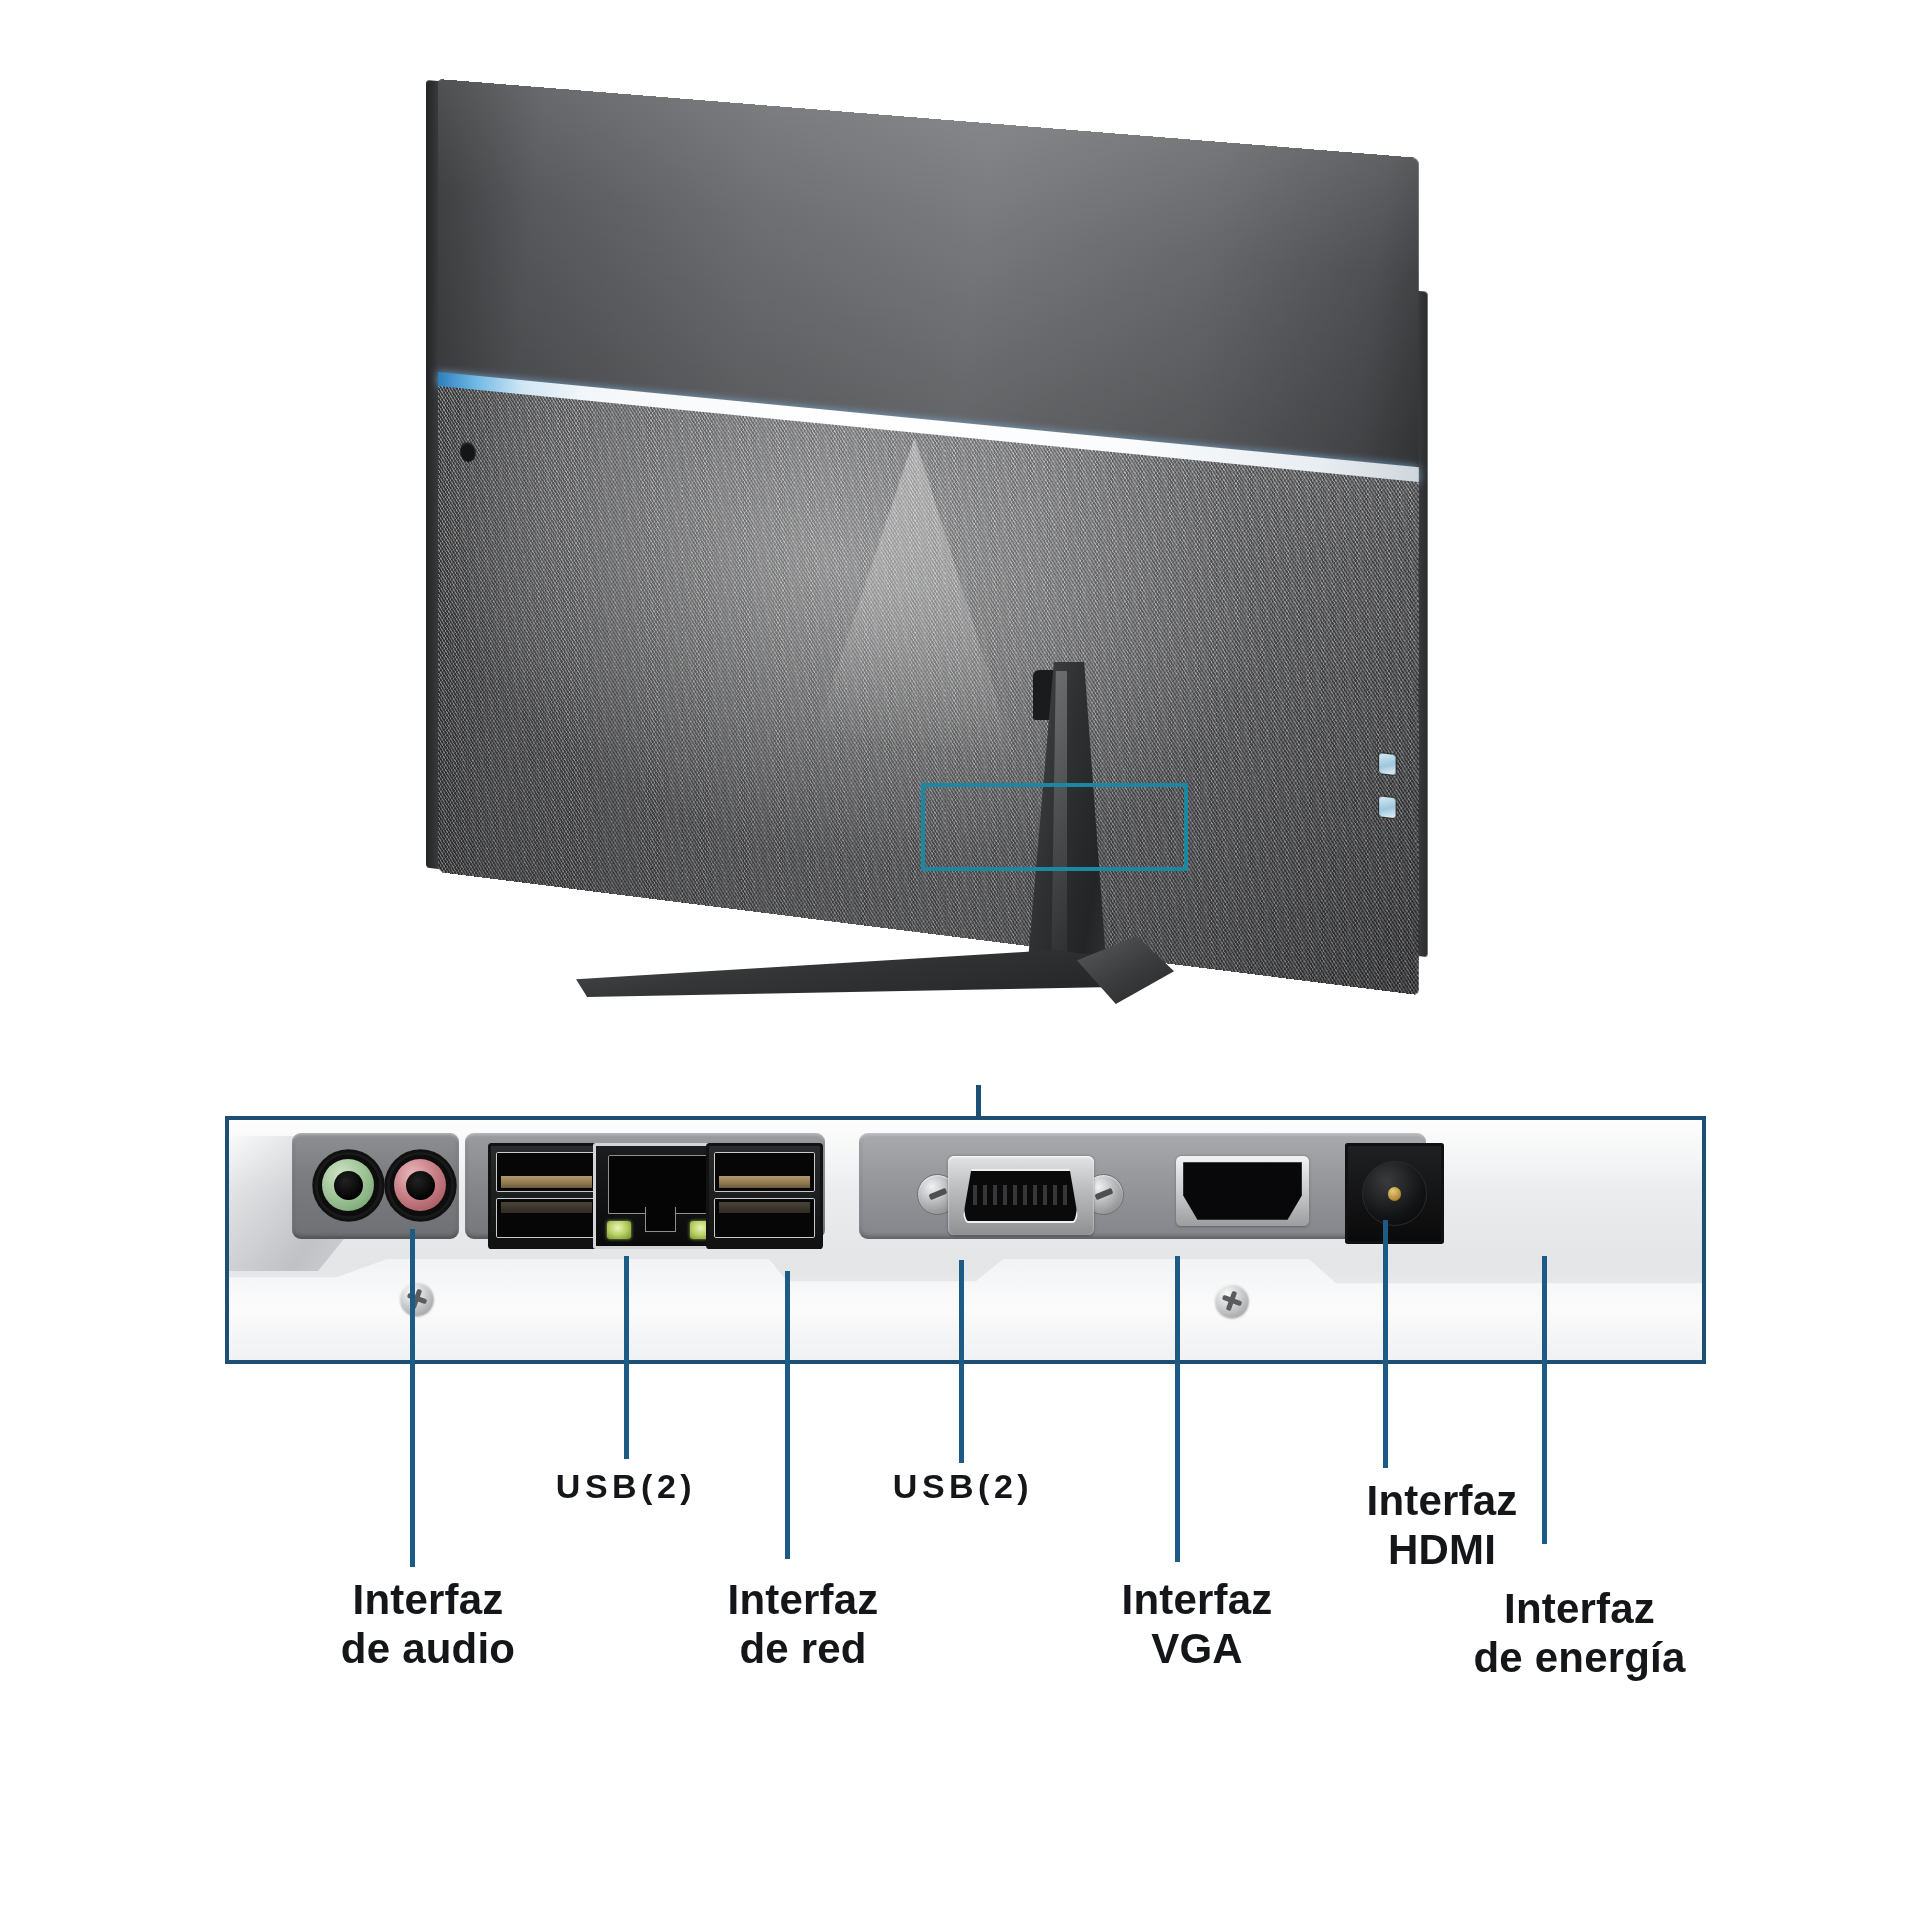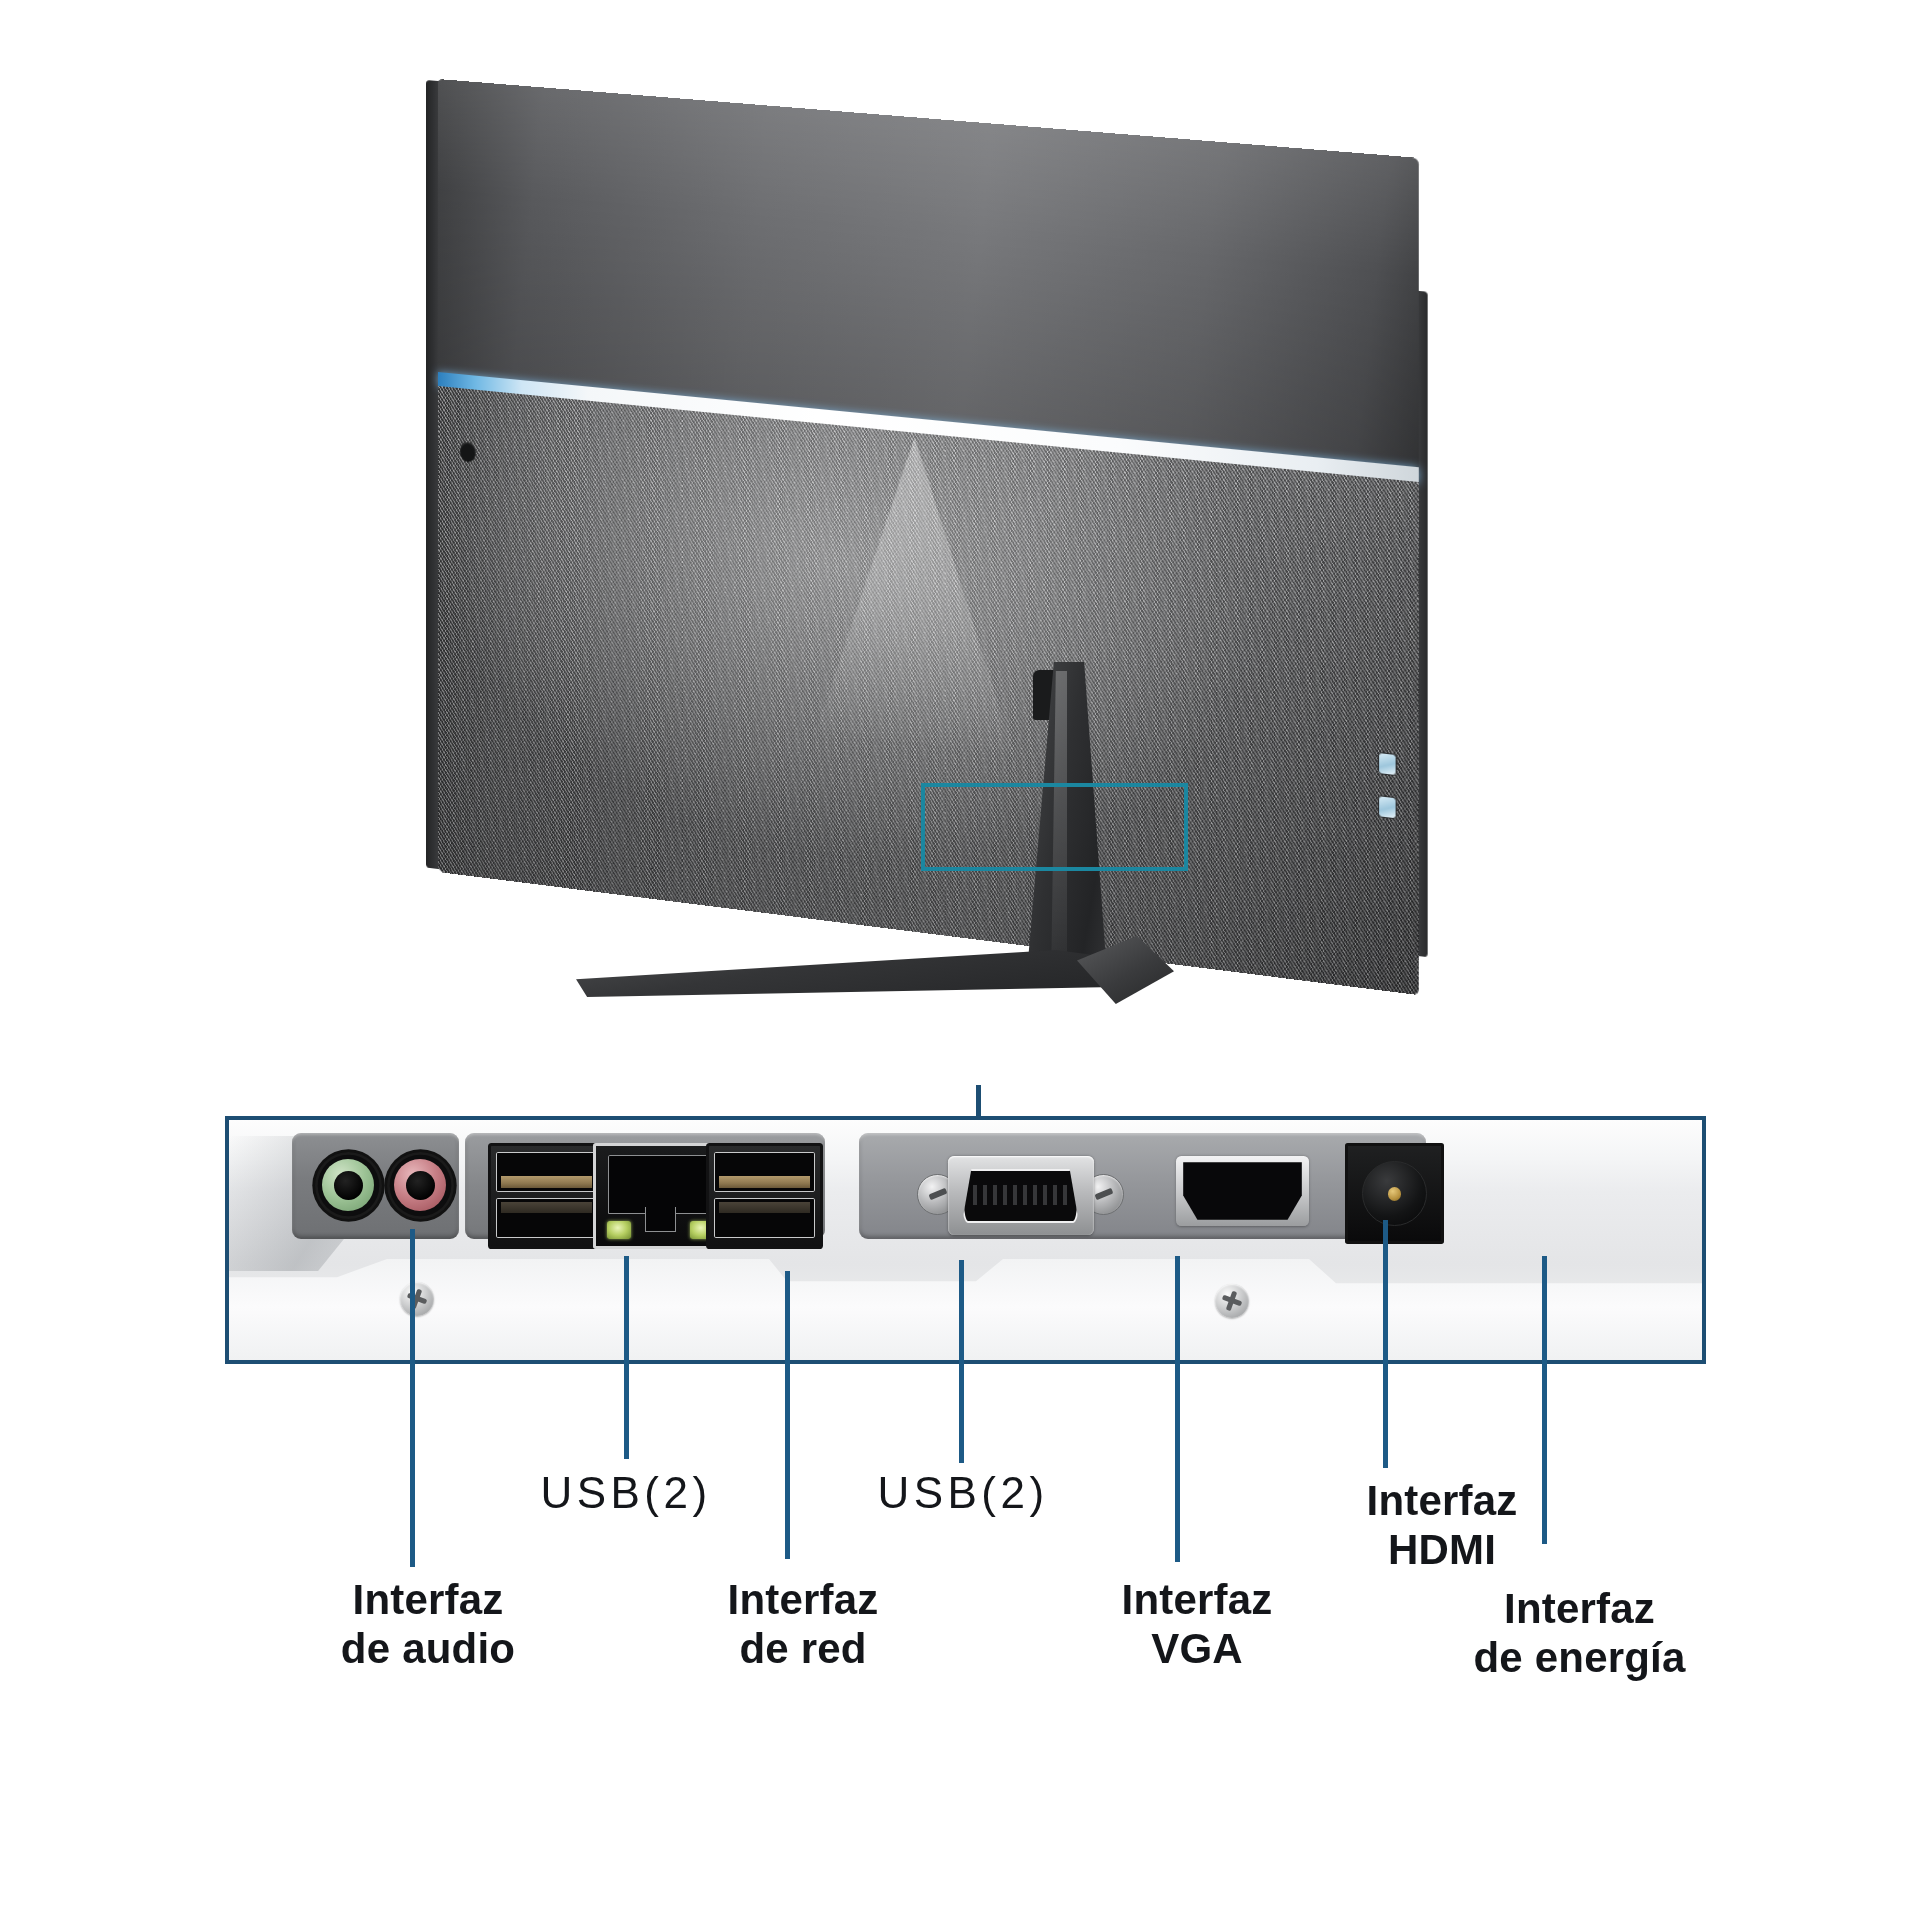--- a/index.html
+++ b/index.html
@@ -467,23 +467,23 @@
     position: absolute;
     color: #14161a;
     font-weight: 700;
     line-height: 1.17;
     text-align: center;
     white-space: pre-line;
     letter-spacing: 0.2px;
   }
   .label.two-line { font-size: 42px; }
   .label.usb {
-    font-size: 44px;
+    font-size: 34px;
     letter-spacing: 4.5px;
-    font-weight: 400;
+    font-weight: 700;
   }
 </style>
 </head>
 <body>
 
 <div id="root">
 
   <div id="monitor-figure">
 
     <div class="monitor-body">

